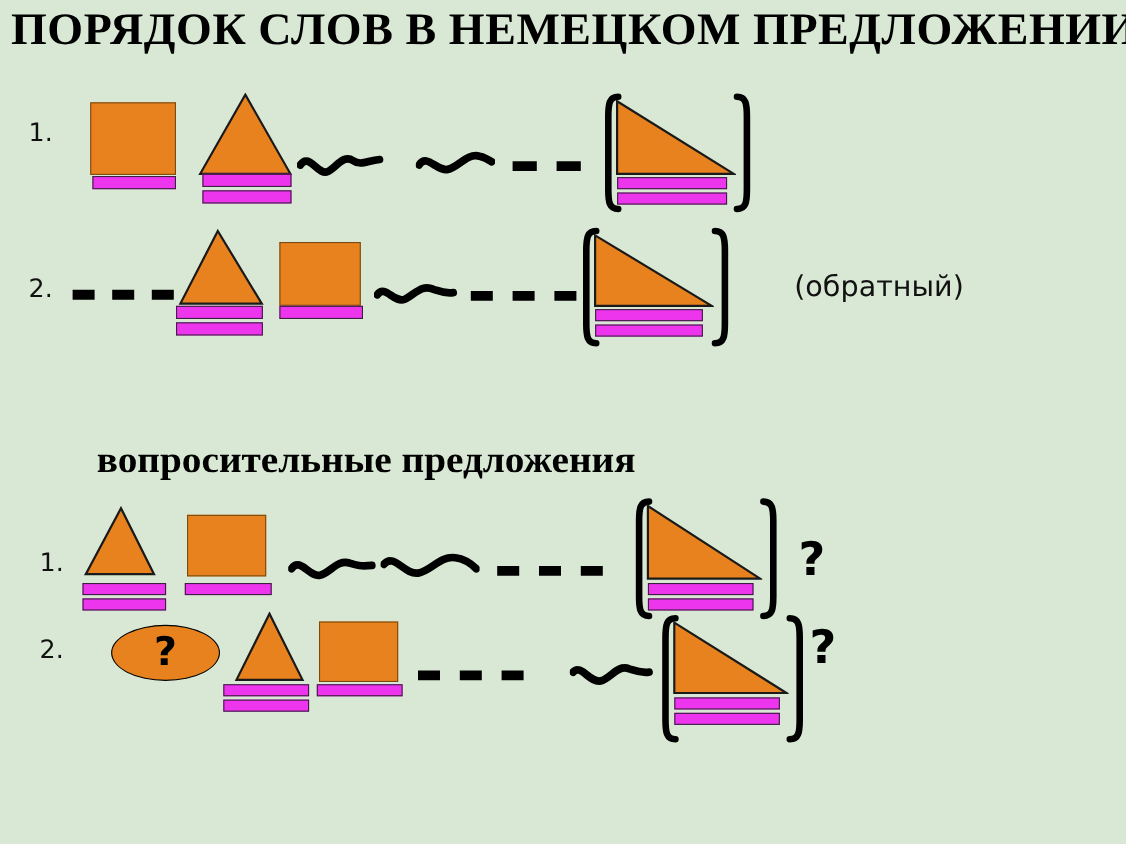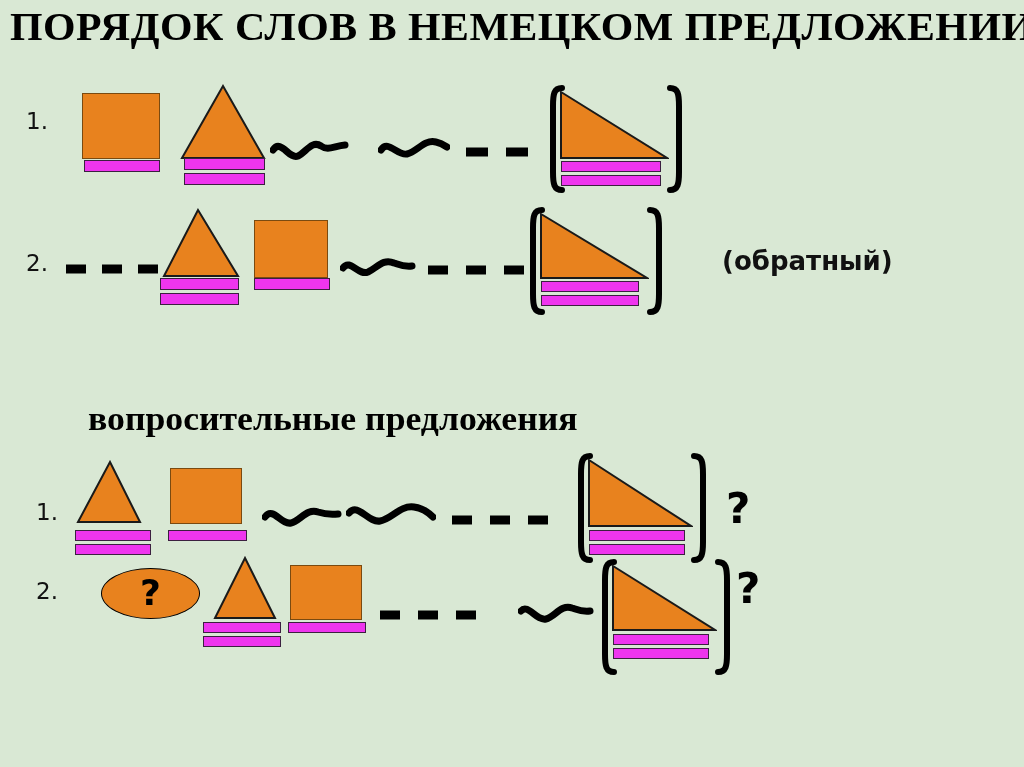--- a/index.html
+++ b/index.html
@@ -220,21 +220,21 @@
     </svg>
   </div>
   <div class="rtri" style="left:539px; top:212px; width:110px; height:68px;">
     <svg width="110" height="68" viewBox="0 0 110 68">
         <polygon points="2,2 108,66 2,66" fill="#e8821e" stroke="#1a1a1a" stroke-width="2"></polygon>
       </svg>
   </div>
   <div class="bar" style="left:541px; top:281px; width:98px; height:11px;"></div>
   <div class="bar" style="left:541px; top:295px; width:98px; height:11px;"></div>
 
-  <div class="side-label" style="left:722px; top:246px;font-weight:bold;">(обратный)</div>
+  <div class="side-label" style="left:722px; top:246px;">(обратный)</div>
 
   <div class="subtitle">вопросительные предложения</div>
 
   <div class="num" style="left:36px; top:499px;">1.</div>
 
   <div class="tri" style="left:72px; top:460px; width:78px; height:64px;">
     <svg width="78" height="64" viewBox="0 0 78 64">
         <polygon points="38,2 68,62 6,62" fill="#e8821e" stroke="#1a1a1a" stroke-width="2"></polygon>
       </svg>
   </div>

